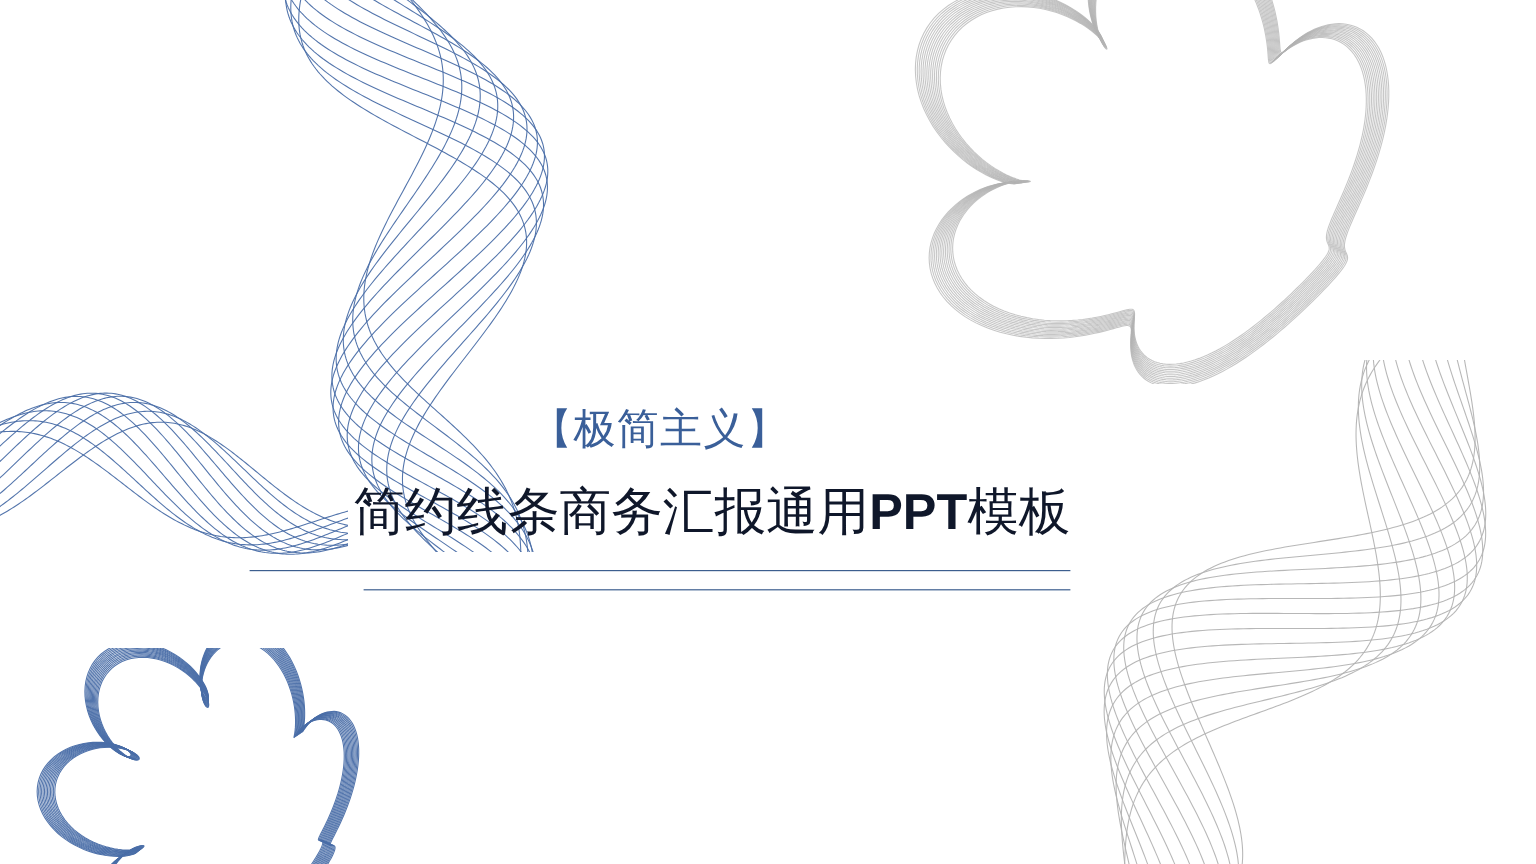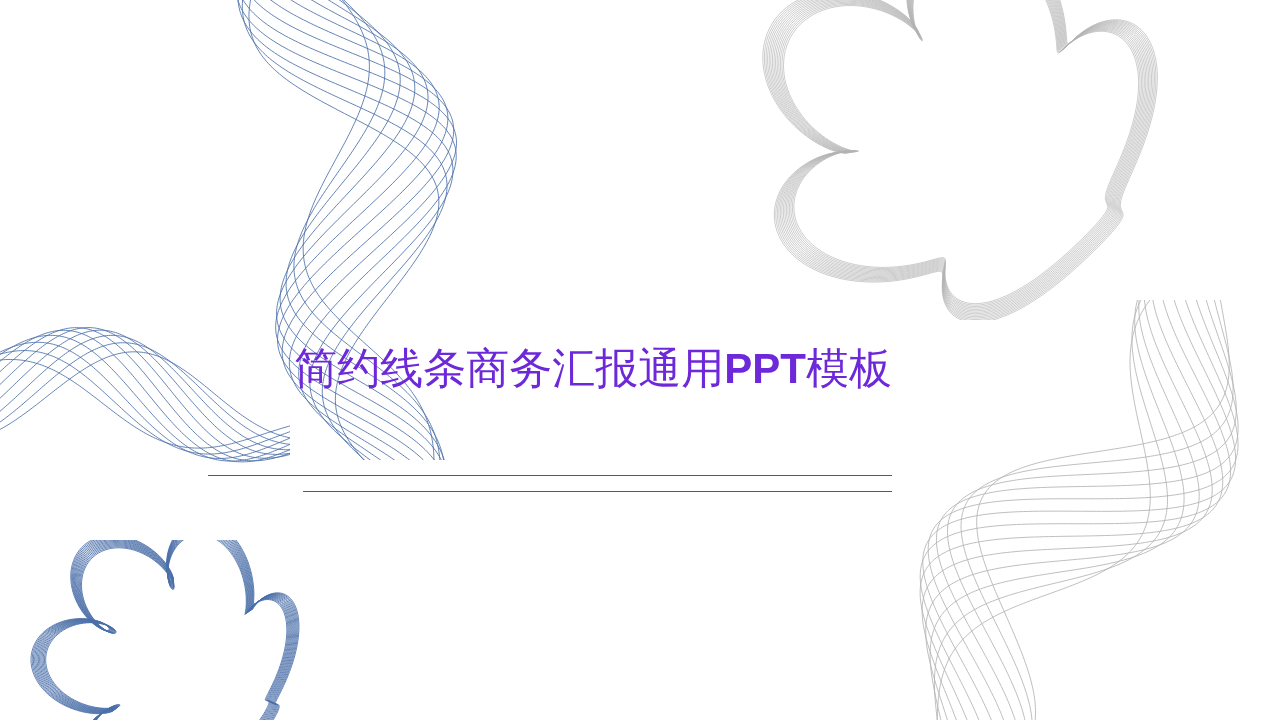--- a/index.html
+++ b/index.html
@@ -37,21 +37,21 @@
     color: #3a5f99;
     font-size: 35px;
     line-height: 44px;
     letter-spacing: 1px;
     text-align: center;
     margin: 0 0 14px 0;
     white-space: nowrap;
     font-family: "Liberation Serif", "DejaVu Serif", serif;
   }
   #main-title {
-    color: #6d28d9;
+    color: #0f172a;
     font-size: 43px;
     line-height: 66px;
     margin: 0;
     font-family: "Liberation Serif", "DejaVu Serif", serif;
   }
   #main-title .latin {
     font-family: "Liberation Sans", "DejaVu Sans", sans-serif;
     font-weight: bold;
     font-size: 42px;
   }
@@ -146,19 +146,20 @@
         <path d="M134.37 528.60L136.42 526.90L138.42 525.17L140.35 523.42L142.23 521.63L144.04 519.80L145.78 517.94L147.45 516.04L149.04 514.10L150.56 512.12L152.00 510.10L153.36 508.03L154.63 505.92L155.81 503.76L156.91 501.55L157.91 499.30L158.82 496.99L159.63 494.64L160.35 492.23L160.97 489.77L161.49 487.26L161.91 484.70L162.23 482.08L162.45 479.41L162.57 476.68L162.59 473.91L162.50 471.07L162.32 468.19L162.04 465.25L161.65 462.26L161.17 459.22L160.60 456.12L159.93 452.98L159.16 449.78L158.31 446.54L157.36 443.25L156.34 439.92L155.22 436.54L154.03 433.11L152.76 429.65L151.41 426.15L149.99 422.60L148.51 419.03L146.96 415.42L145.36 411.78L143.70 408.10L141.98 404.41L140.22 400.68L138.42 396.94L136.59 393.17L134.72 389.39L132.82 385.59L130.90 381.79L128.97 377.97L127.02 374.15L125.07 370.32L123.12 366.50L121.17 362.67L119.23 358.85L117.31 355.05L115.41 351.25L113.54 347.47L111.71 343.70L109.91 339.96L108.16 336.24L106.45 332.54L104.80 328.88L103.22 325.25L101.70 321.65L100.25 318.09L98.88 314.58L97.59 311.11L96.39 307.68L95.28 304.30L94.27 300.98L93.36 297.70L92.56 294.49L91.86 291.33L91.29 288.24L90.83 285.21L90.49 282.24L90.28 279.34L90.20 276.51L90.25 273.75L90.44 271.06L90.76 268.45L91.23 265.91L91.84 263.44L92.60 261.06L93.50 258.75L94.55 256.52L95.74 254.37L97.09 252.30L98.59 250.31L100.24 248.40L102.05 246.57L104.00 244.82L106.11 243.15L108.36 241.56L110.77 240.05L113.32 238.62L116.02 237.27L118.87 235.99L121.85 234.79L124.98 233.67L128.25 232.62L131.65 231.64L135.18 230.73L138.84 229.89L142.63 229.12L146.54 228.41L150.57 227.76L154.71 227.17L158.95 226.64L163.31 226.17L167.76 225.75L172.30 225.38L176.94 225.05L181.65 224.77L186.45 224.53L191.32 224.34L196.25 224.17L201.25 224.04L206.30 223.94L211.40 223.86L216.54 223.81L221.71 223.77L226.92 223.75L232.15 223.74L237.39 223.74L242.65 223.75L247.90 223.76L253.16 223.76L258.40 223.76L263.63 223.76L268.84 223.74L274.02 223.70L279.16 223.65L284.25 223.57L289.31 223.47L294.30 223.34L299.24 223.17L304.11 222.97L308.90 222.74L313.62 222.46L318.26 222.13L322.80 221.76L327.26 221.34L331.61 220.87L335.86 220.34L340.00 219.76L344.03 219.11L347.94 218.40L351.73 217.63L355.40 216.79L358.93 215.88L362.34 214.91L365.61 213.86L368.74 212.73L371.73 211.54L374.58 210.26L377.29 208.92L379.85 207.49L382.26 205.98L384.52 204.40L386.63 202.73L388.59 200.99L390.40 199.16L392.06 197.26L393.57 195.27L394.93 193.20L396.14 191.06L397.20 188.83L398.11 186.53L398.87 184.15L399.49 181.69L399.97 179.16L400.31 176.55L400.51 173.87L400.57 171.11L400.51 168.29L400.31 165.40L399.99 162.44L399.54 159.42L398.98 156.33L398.30 153.18L397.52 149.97L396.62 146.71L395.63 143.40L394.54 140.03L393.36 136.61L392.09 133.15L390.74 129.64L389.31 126.09L387.81 122.51L386.24 118.89L384.62 115.24L382.93 111.55L381.20 107.84L379.43 104.11L377.61 100.36L375.76 96.59L373.89 92.80L371.99 89.01L370.08 85.20L368.15 81.39L366.23 77.58L364.30 73.77L362.38 69.96L360.46 66.15L358.57 62.36L356.70 58.57L354.85 54.80L353.04 51.05L351.26 47.32L349.53 43.61L347.84 39.92L346.20 36.27L344.62 32.64L343.10 29.04L341.64 25.47L340.24 21.95L338.92 18.45L337.67 15.00L336.50 11.59L335.41 8.22L334.40 4.90L333.48 1.62L332.64 -1.61L331.90 -4.79L331.25 -7.93L330.69 -11.01L330.23 -14.05L329.86 -17.03L329.60 -19.96L329.43 -22.83L329.36 -25.66L329.39 -28.43L329.52 -31.15L329.76 -33.81L330.09 -36.42L330.52 -38.98L331.05 -41.49L331.68 -43.94L332.41 -46.34L333.23 -48.69L334.14 -50.99L335.15 -53.25L336.25 -55.45L337.44 -57.61L338.71 -59.72L340.07 -61.78L341.51 -63.80L343.03 -65.78L344.63 -67.72L346.29 -69.62L348.03 -71.49L349.84 -73.31L351.71 -75.11L353.64 -76.87L355.63 -78.60" fill="none" stroke="#b3b3b3" stroke-width="0.9" opacity="0.95"></path>
         <path d="M132.21 527.45L133.92 525.57L135.56 523.66L137.14 521.71L138.65 519.72L140.08 517.70L141.44 515.63L142.72 513.53L143.93 511.38L145.05 509.19L146.09 506.95L147.04 504.67L147.91 502.34L148.68 499.97L149.37 497.54L149.97 495.07L150.47 492.55L150.88 489.98L151.20 487.37L151.43 484.70L151.56 481.98L151.60 479.21L151.54 476.40L151.39 473.53L151.15 470.62L150.83 467.65L150.41 464.64L149.90 461.58L149.30 458.48L148.62 455.33L147.86 452.14L147.02 448.90L146.10 445.62L145.10 442.31L144.03 438.95L142.89 435.55L141.68 432.13L140.41 428.66L139.09 425.17L137.70 421.64L136.26 418.09L134.78 414.51L133.24 410.91L131.67 407.29L130.07 403.65L128.43 399.99L126.77 396.32L125.09 392.63L123.39 388.94L121.68 385.25L119.96 381.54L118.24 377.84L116.53 374.14L114.82 370.45L113.13 366.76L111.46 363.09L109.82 359.42L108.20 355.78L106.62 352.15L105.09 348.54L103.60 344.96L102.16 341.41L100.77 337.89L99.45 334.40L98.20 330.94L97.02 327.53L95.92 324.15L94.90 320.82L93.96 317.54L93.12 314.30L92.37 311.12L91.72 307.98L91.18 304.91L90.74 301.89L90.41 298.93L90.20 296.03L90.11 293.19L90.15 290.42L90.30 287.72L90.59 285.08L91.00 282.51L91.55 280.02L92.24 277.59L93.06 275.24L94.02 272.96L95.12 270.76L96.36 268.63L97.74 266.58L99.27 264.60L100.94 262.70L102.75 260.88L104.71 259.13L106.81 257.46L109.05 255.87L111.44 254.35L113.96 252.90L116.63 251.53L119.43 250.23L122.37 249.01L125.44 247.85L128.65 246.77L131.98 245.75L135.44 244.80L139.02 243.92L142.71 243.10L146.53 242.34L150.46 241.64L154.49 241.00L158.63 240.41L162.87 239.87L167.20 239.39L171.62 238.95L176.13 238.56L180.71 238.21L185.37 237.90L190.10 237.63L194.89 237.39L199.74 237.18L204.64 237.00L209.59 236.84L214.58 236.70L219.60 236.59L224.65 236.48L229.72 236.39L234.81 236.31L239.91 236.23L245.00 236.15L250.10 236.08L255.18 235.99L260.25 235.90L265.30 235.79L270.32 235.67L275.30 235.54L280.24 235.38L285.14 235.19L289.98 234.98L294.77 234.73L299.49 234.46L304.14 234.14L308.71 233.78L313.20 233.38L317.61 232.94L321.92 232.45L326.14 231.90L330.26 231.30L334.28 230.65L338.18 229.94L341.97 229.17L345.64 228.33L349.19 227.43L352.62 226.46L355.92 225.43L359.08 224.33L362.12 223.15L365.01 221.90L367.77 220.58L370.39 219.19L372.87 217.72L375.20 216.17L377.38 214.54L379.43 212.84L381.32 211.06L383.07 209.20L384.67 207.26L386.12 205.25L387.42 203.15L388.58 200.98L389.60 198.73L390.47 196.41L391.19 194.01L391.78 191.53L392.23 188.98L392.53 186.35L392.71 183.66L392.75 180.89L392.66 178.06L392.45 175.16L392.11 172.19L391.66 169.16L391.08 166.07L390.40 162.92L389.61 159.71L388.71 156.44L387.71 153.12L386.62 149.76L385.44 146.34L384.17 142.88L382.82 139.37L381.39 135.83L379.90 132.24L378.34 128.63L376.72 124.98L375.04 121.30L373.31 117.59L371.54 113.86L369.74 110.11L367.89 106.35L366.03 102.56L364.13 98.77L362.23 94.97L360.31 91.16L358.38 87.35L356.46 83.54L354.54 79.73L352.63 75.93L350.74 72.13L348.87 68.35L347.02 64.58L345.20 60.83L343.43 57.09L341.69 53.38L339.99 49.69L338.35 46.03L336.76 42.40L335.23 38.79L333.75 35.22L332.35 31.69L331.01 28.19L329.75 24.73L328.56 21.31L327.46 17.94L326.43 14.60L325.49 11.31L324.64 8.07L323.87 4.88L323.20 1.73L322.62 -1.36L322.14 -4.41L321.75 -7.40L321.46 -10.34L321.27 -13.23L321.18 -16.07L321.18 -18.85L321.29 -21.58L321.50 -24.26L321.81 -26.89L322.22 -29.46L322.72 -31.98L323.33 -34.44L324.03 -36.86L324.83 -39.22L325.73 -41.53L326.71 -43.79L327.79 -46.01L328.96 -48.17L330.22 -50.29L331.57 -52.36L332.99 -54.39L334.50 -56.38L336.09 -58.33L337.75 -60.23L339.48 -62.10L341.28 -63.93L343.15 -65.72L345.08 -67.48L347.07 -69.21L349.12 -70.91L351.22 -72.58L353.36 -74.23L355.56 -75.85L357.79 -77.45" fill="none" stroke="#b3b3b3" stroke-width="0.9" opacity="0.95"></path>
         <path d="M127.73 525.07L129.09 523.01L130.39 520.91L131.61 518.77L132.76 516.59L133.84 514.38L134.84 512.12L135.77 509.83L136.62 507.49L137.38 505.11L138.07 502.69L138.67 500.22L139.19 497.71L139.62 495.15L139.97 492.55L140.24 489.90L140.42 487.21L140.52 484.48L140.54 481.70L140.47 478.88L140.32 476.01L140.09 473.10L139.78 470.14L139.39 467.15L138.93 464.11L138.38 461.04L137.77 457.92L137.08 454.77L136.32 451.58L135.50 448.35L134.61 445.09L133.66 441.80L132.66 438.48L131.60 435.12L130.48 431.74L129.32 428.34L128.11 424.91L126.87 421.46L125.58 417.99L124.26 414.50L122.92 411.00L121.55 407.48L120.16 403.95L118.75 400.42L117.33 396.87L115.91 393.33L114.48 389.78L113.06 386.24L111.64 382.70L110.24 379.16L108.85 375.64L107.49 372.13L106.15 368.63L104.85 365.15L103.58 361.68L102.36 358.25L101.18 354.83L100.05 351.44L98.98 348.09L97.97 344.76L97.02 341.47L96.15 338.22L95.35 335.00L94.63 331.83L93.99 328.71L93.44 325.62L92.98 322.59L92.61 319.61L92.35 316.68L92.18 313.81L92.12 310.99L92.17 308.23L92.34 305.52L92.61 302.88L93.01 300.31L93.52 297.79L94.16 295.34L94.92 292.96L95.81 290.64L96.82 288.39L97.97 286.21L99.24 284.10L100.64 282.06L102.18 280.09L103.85 278.19L105.65 276.36L107.59 274.60L109.65 272.91L111.85 271.29L114.18 269.74L116.64 268.26L119.23 266.85L121.94 265.51L124.78 264.23L127.74 263.02L130.83 261.87L134.03 260.79L137.35 259.76L140.79 258.80L144.33 257.90L147.98 257.05L151.74 256.26L155.59 255.52L159.54 254.83L163.59 254.20L167.72 253.60L171.93 253.06L176.22 252.55L180.59 252.08L185.02 251.65L189.52 251.26L194.08 250.89L198.69 250.56L203.35 250.25L208.05 249.96L212.79 249.69L217.56 249.44L222.35 249.20L227.17 248.97L232.00 248.75L236.83 248.54L241.67 248.32L246.51 248.11L251.33 247.88L256.15 247.65L260.93 247.41L265.70 247.16L270.43 246.88L275.12 246.59L279.76 246.27L284.36 245.93L288.90 245.55L293.38 245.15L297.79 244.71L302.14 244.23L306.40 243.71L310.59 243.15L314.69 242.54L318.69 241.88L322.61 241.17L326.42 240.41L330.13 239.60L333.73 238.73L337.22 237.79L340.60 236.80L343.86 235.75L347.00 234.63L350.01 233.44L352.90 232.19L355.66 230.87L358.29 229.48L360.78 228.02L363.14 226.48L365.37 224.88L367.45 223.20L369.40 221.45L371.21 219.62L372.88 217.72L374.41 215.75L375.80 213.70L377.05 211.58L378.17 209.38L379.14 207.11L379.98 204.77L380.68 202.35L381.25 199.87L381.68 197.31L381.99 194.69L382.16 191.99L382.22 189.23L382.14 186.41L381.95 183.52L381.64 180.56L381.22 177.55L380.68 174.48L380.04 171.35L379.30 168.16L378.45 164.93L377.51 161.64L376.48 158.30L375.36 154.92L374.16 151.50L372.89 148.03L371.54 144.52L370.12 140.98L368.64 137.41L367.10 133.80L365.51 130.17L363.87 126.51L362.19 122.83L360.47 119.12L358.72 115.40L356.94 111.67L355.14 107.93L353.32 104.17L351.50 100.41L349.66 96.65L347.83 92.89L346.00 89.13L344.18 85.37L342.38 81.63L340.59 77.89L338.83 74.17L337.10 70.46L335.40 66.77L333.74 63.10L332.13 59.45L330.56 55.83L329.04 52.23L327.58 48.67L326.17 45.13L324.83 41.63L323.56 38.17L322.35 34.74L321.22 31.35L320.17 28.00L319.19 24.69L318.30 21.43L317.49 18.21L316.76 15.04L316.13 11.91L315.58 8.83L315.13 5.80L314.77 2.82L314.50 -0.11L314.33 -2.98L314.25 -5.81L314.28 -8.59L314.39 -11.31L314.61 -13.99L314.93 -16.61L315.34 -19.17L315.85 -21.69L316.45 -24.16L317.15 -26.57L317.95 -28.94L318.83 -31.26L319.81 -33.52L320.88 -35.74L322.04 -37.91L323.29 -40.04L324.62 -42.12L326.03 -44.16L327.52 -46.15L329.09 -48.11L330.73 -50.02L332.45 -51.89L334.24 -53.73L336.09 -55.54L338.00 -57.31L339.98 -59.04L342.01 -60.75L344.09 -62.43L346.23 -64.08L348.41 -65.71L350.63 -67.32L352.90 -68.90L355.20 -70.47L357.53 -72.01L359.89 -73.55L362.27 -75.07" fill="none" stroke="#b3b3b3" stroke-width="0.9" opacity="0.95"></path>
         <path d="M121.56 521.79L122.61 519.56L123.60 517.30L124.52 515.00L125.37 512.66L126.15 510.29L126.85 507.88L127.49 505.43L128.05 502.94L128.54 500.41L128.96 497.84L129.30 495.24L129.57 492.59L129.76 489.91L129.89 487.18L129.94 484.42L129.91 481.62L129.82 478.79L129.66 475.91L129.43 473.00L129.13 470.06L128.77 467.08L128.35 464.06L127.86 461.02L127.31 457.94L126.71 454.83L126.05 451.69L125.34 448.53L124.58 445.33L123.78 442.12L122.93 438.88L122.04 435.62L121.11 432.34L120.15 429.04L119.16 425.73L118.15 422.40L117.11 419.06L116.05 415.71L114.98 412.35L113.89 408.99L112.80 405.62L111.71 402.25L110.62 398.88L109.54 395.52L108.46 392.16L107.40 388.81L106.36 385.47L105.34 382.14L104.35 378.82L103.39 375.52L102.47 372.25L101.59 368.99L100.75 365.76L99.97 362.55L99.23 359.37L98.56 356.23L97.94 353.11L97.39 350.03L96.91 346.99L96.51 343.98L96.18 341.02L95.93 338.10L95.77 335.23L95.69 332.40L95.70 329.62L95.81 326.89L96.02 324.21L96.32 321.58L96.73 319.01L97.24 316.49L97.85 314.03L98.58 311.63L99.42 309.29L100.37 307.00L101.43 304.78L102.61 302.62L103.90 300.52L105.31 298.48L106.84 296.51L108.49 294.60L110.26 292.75L112.14 290.96L114.15 289.24L116.27 287.58L118.51 285.98L120.86 284.45L123.33 282.97L125.92 281.56L128.61 280.21L131.42 278.91L134.34 277.68L137.36 276.50L140.49 275.37L143.72 274.30L147.05 273.28L150.48 272.32L154.00 271.40L157.61 270.53L161.30 269.71L165.08 268.93L168.94 268.19L172.87 267.49L176.87 266.83L180.94 266.21L185.07 265.62L189.26 265.06L193.50 264.52L197.79 264.02L202.12 263.53L206.49 263.07L210.89 262.62L215.32 262.19L219.78 261.77L224.25 261.36L228.74 260.96L233.23 260.56L237.72 260.16L242.21 259.76L246.69 259.35L251.16 258.94L255.60 258.52L260.02 258.08L264.42 257.63L268.77 257.15L273.09 256.66L277.36 256.14L281.57 255.60L285.74 255.02L289.84 254.42L293.88 253.78L297.84 253.10L301.73 252.38L305.55 251.62L309.28 250.81L312.92 249.96L316.47 249.06L319.93 248.11L323.29 247.11L326.55 246.06L329.70 244.95L332.75 243.78L335.68 242.55L338.50 241.26L341.20 239.91L343.79 238.50L346.25 237.02L348.60 235.48L350.82 233.87L352.91 232.20L354.88 230.45L356.72 228.64L358.43 226.77L360.02 224.82L361.47 222.81L362.80 220.73L364.00 218.58L365.08 216.36L366.02 214.08L366.84 211.72L367.53 209.30L368.10 206.82L368.55 204.27L368.88 201.66L369.09 198.98L369.18 196.24L369.16 193.44L369.03 190.59L368.79 187.67L368.45 184.70L368.00 181.67L367.45 178.59L366.81 175.46L366.07 172.29L365.25 169.06L364.34 165.79L363.36 162.48L362.29 159.12L361.16 155.73L359.95 152.30L358.69 148.84L357.36 145.35L355.98 141.83L354.55 138.28L353.08 134.71L351.57 131.12L350.02 127.51L348.44 123.88L346.84 120.24L345.21 116.59L343.57 112.93L341.93 109.26L340.27 105.60L338.61 101.93L336.96 98.26L335.32 94.60L333.69 90.94L332.07 87.30L330.48 83.66L328.92 80.05L327.39 76.44L325.89 72.86L324.43 69.30L323.02 65.76L321.65 62.24L320.34 58.76L319.08 55.30L317.88 51.87L316.74 48.48L315.66 45.12L314.66 41.80L313.72 38.51L312.86 35.27L312.08 32.06L311.37 28.90L310.74 25.78L310.20 22.70L309.74 19.67L309.37 16.68L309.09 13.74L308.89 10.85L308.78 8.01L308.77 5.21L308.84 2.46L309.01 -0.24L309.27 -2.89L309.62 -5.49L310.07 -8.04L310.60 -10.54L311.23 -13.00L311.95 -15.40L312.75 -17.76L313.65 -20.07L314.63 -22.34L315.70 -24.56L316.85 -26.73L318.09 -28.87L319.40 -30.95L320.80 -33.00L322.27 -35.00L323.82 -36.97L325.44 -38.90L327.13 -40.79L328.88 -42.64L330.70 -44.46L332.58 -46.25L334.52 -48.00L336.52 -49.73L338.57 -51.43L340.66 -53.10L342.81 -54.75L344.99 -56.38L347.21 -57.98L349.48 -59.57L351.77 -61.14L354.09 -62.69L356.44 -64.23L358.81 -65.76L361.20 -67.28L363.60 -68.79L366.02 -70.29L368.44 -71.79" fill="none" stroke="#b3b3b3" stroke-width="0.9" opacity="0.95"></path>
         <path d="M114.53 518.05L115.34 515.69L116.09 513.31L116.78 510.89L117.41 508.43L117.98 505.95L118.48 503.43L118.93 500.87L119.31 498.29L119.63 495.67L119.88 493.02L120.08 490.33L120.21 487.62L120.29 484.87L120.31 482.09L120.27 479.28L120.17 476.44L120.02 473.58L119.82 470.68L119.57 467.76L119.26 464.81L118.91 461.84L118.52 458.84L118.08 455.82L117.60 452.77L117.08 449.71L116.53 446.63L115.95 443.53L115.33 440.42L114.69 437.29L114.03 434.15L113.35 431.00L112.65 427.84L111.93 424.67L111.21 421.50L110.48 418.32L109.74 415.14L109.01 411.96L108.28 408.79L107.56 405.62L106.85 402.45L106.15 399.29L105.48 396.15L104.82 393.01L104.20 389.89L103.60 386.79L103.04 383.70L102.52 380.63L102.03 377.59L101.60 374.57L101.21 371.57L100.87 368.61L100.59 365.67L100.37 362.76L100.21 359.89L100.12 357.05L100.09 354.25L100.14 351.49L100.26 348.77L100.46 346.09L100.75 343.45L101.11 340.85L101.56 338.31L102.10 335.80L102.72 333.35L103.44 330.94L104.25 328.59L105.16 326.28L106.17 324.03L107.27 321.83L108.47 319.68L109.77 317.58L111.18 315.54L112.68 313.55L114.29 311.62L116.00 309.74L117.81 307.92L119.73 306.15L121.75 304.43L123.87 302.77L126.09 301.17L128.41 299.61L130.83 298.11L133.34 296.66L135.96 295.26L138.67 293.91L141.47 292.62L144.36 291.37L147.34 290.16L150.40 289.00L153.55 287.89L156.78 286.82L160.09 285.79L163.48 284.80L166.93 283.85L170.46 282.94L174.05 282.06L177.70 281.21L181.41 280.40L185.17 279.61L188.98 278.85L192.84 278.12L196.74 277.40L200.68 276.71L204.65 276.03L208.65 275.37L212.68 274.72L216.72 274.09L220.78 273.46L224.85 272.83L228.93 272.21L233.01 271.59L237.08 270.97L241.15 270.35L245.20 269.71L249.24 269.07L253.25 268.42L257.24 267.75L261.19 267.06L265.11 266.36L268.99 265.63L272.82 264.88L276.60 264.11L280.33 263.30L284.01 262.47L287.62 261.60L291.16 260.70L294.64 259.76L298.04 258.78L301.36 257.76L304.61 256.69L307.77 255.59L310.84 254.43L313.82 253.23L316.71 251.98L319.50 250.67L322.20 249.32L324.79 247.91L327.28 246.45L329.67 244.93L331.95 243.35L334.12 241.72L336.18 240.03L338.13 238.28L339.97 236.47L341.70 234.60L343.31 232.67L344.81 230.67L346.19 228.62L347.46 226.51L348.62 224.34L349.66 222.10L350.59 219.81L351.40 217.45L352.11 215.04L352.70 212.57L353.19 210.04L353.57 207.45L353.84 204.81L354.01 202.11L354.08 199.36L354.04 196.56L353.92 193.70L353.69 190.79L353.38 187.84L352.98 184.84L352.49 181.79L351.92 178.70L351.27 175.56L350.54 172.39L349.75 169.18L348.88 165.93L347.95 162.65L346.96 159.33L345.91 155.99L344.81 152.62L343.66 149.22L342.47 145.80L341.24 142.35L339.97 138.89L338.67 135.41L337.34 131.92L335.99 128.41L334.62 124.89L333.23 121.37L331.84 117.84L330.44 114.31L329.04 110.78L327.65 107.25L326.26 103.72L324.88 100.20L323.52 96.69L322.18 93.19L320.86 89.70L319.57 86.23L318.31 82.77L317.09 79.33L315.91 75.91L314.77 72.52L313.67 69.15L312.63 65.81L311.64 62.49L310.70 59.21L309.82 55.95L309.01 52.73L308.26 49.54L307.57 46.39L306.96 43.28L306.41 40.20L305.94 37.16L305.54 34.16L305.22 31.20L304.98 28.29L304.82 25.41L304.74 22.58L304.74 19.79L304.82 17.05L304.98 14.35L305.23 11.69L305.57 9.08L305.98 6.52L306.49 4.00L307.07 1.52L307.74 -0.91L308.49 -3.30L309.33 -5.64L310.24 -7.95L311.24 -10.20L312.31 -12.42L313.47 -14.59L314.69 -16.73L316.00 -18.82L317.38 -20.88L318.82 -22.90L320.34 -24.88L321.93 -26.82L323.58 -28.73L325.29 -30.61L327.06 -32.46L328.89 -34.27L330.77 -36.06L332.71 -37.82L334.69 -39.55L336.73 -41.26L338.80 -42.94L340.92 -44.60L343.08 -46.24L345.26 -47.87L347.49 -49.48L349.73 -51.07L352.01 -52.65L354.31 -54.21L356.62 -55.77L358.96 -57.32L361.30 -58.86L363.66 -60.39L366.02 -61.92L368.38 -63.46L370.75 -64.98L373.11 -66.52L375.47 -68.05" fill="none" stroke="#b3b3b3" stroke-width="0.9" opacity="0.95"></path>
         <path d="M107.53 514.33L108.19 511.89L108.81 509.43L109.37 506.94L109.88 504.42L110.33 501.88L110.74 499.31L111.10 496.71L111.42 494.09L111.68 491.44L111.89 488.77L112.06 486.07L112.19 483.35L112.27 480.61L112.31 477.84L112.31 475.05L112.26 472.24L112.18 469.41L112.07 466.56L111.92 463.69L111.74 460.81L111.53 457.91L111.29 454.99L111.03 452.07L110.74 449.13L110.44 446.18L110.11 443.22L109.77 440.25L109.42 437.28L109.06 434.30L108.70 431.31L108.33 428.33L107.96 425.35L107.59 422.36L107.23 419.38L106.88 416.41L106.54 413.44L106.21 410.48L105.90 407.52L105.62 404.58L105.35 401.66L105.12 398.74L104.91 395.85L104.74 392.97L104.61 390.11L104.51 387.27L104.46 384.45L104.45 381.66L104.49 378.90L104.59 376.16L104.73 373.45L104.93 370.77L105.20 368.12L105.52 365.50L105.91 362.92L106.36 360.37L106.88 357.86L107.47 355.39L108.14 352.96L108.88 350.56L109.69 348.21L110.58 345.89L111.55 343.62L112.61 341.39L113.74 339.21L114.95 337.06L116.25 334.97L117.63 332.91L119.10 330.91L120.65 328.94L122.29 327.03L124.01 325.15L125.82 323.33L127.71 321.55L129.69 319.81L131.75 318.12L133.90 316.47L136.12 314.87L138.43 313.31L140.82 311.79L143.29 310.31L145.83 308.88L148.46 307.48L151.15 306.13L153.92 304.81L156.76 303.53L159.66 302.29L162.63 301.08L165.66 299.91L168.76 298.76L171.91 297.65L175.11 296.57L178.37 295.51L181.67 294.48L185.02 293.47L188.42 292.49L191.85 291.53L195.31 290.58L198.81 289.65L202.33 288.74L205.88 287.84L209.45 286.95L213.04 286.07L216.64 285.19L220.24 284.32L223.86 283.45L227.47 282.59L231.08 281.72L234.68 280.85L238.27 279.97L241.85 279.08L245.41 278.19L248.94 277.28L252.45 276.35L255.92 275.41L259.37 274.46L262.77 273.48L266.13 272.48L269.45 271.45L272.72 270.40L275.93 269.33L279.09 268.22L282.19 267.08L285.23 265.90L288.20 264.70L291.10 263.45L293.93 262.17L296.69 260.85L299.37 259.48L301.97 258.08L304.49 256.63L306.92 255.14L309.27 253.60L311.53 252.01L313.70 250.38L315.79 248.70L317.77 246.97L319.67 245.19L321.47 243.36L323.17 241.48L324.78 239.54L326.29 237.56L327.71 235.52L329.02 233.43L330.24 231.29L331.36 229.10L332.39 226.86L333.31 224.56L334.15 222.22L334.88 219.82L335.52 217.37L336.07 214.88L336.53 212.33L336.89 209.74L337.17 207.10L337.36 204.41L337.46 201.68L337.48 198.90L337.42 196.08L337.28 193.22L337.07 190.32L336.78 187.38L336.42 184.40L336.00 181.38L335.51 178.33L334.95 175.25L334.34 172.14L333.67 169.00L332.95 165.82L332.18 162.63L331.37 159.41L330.51 156.16L329.61 152.90L328.68 149.62L327.72 146.32L326.73 143.01L325.72 139.68L324.69 136.34L323.64 133.00L322.58 129.65L321.52 126.29L320.44 122.93L319.37 119.57L318.30 116.22L317.23 112.86L316.18 109.51L315.13 106.17L314.11 102.84L313.11 99.52L312.13 96.21L311.17 92.91L310.25 89.64L309.36 86.38L308.51 83.14L307.70 79.92L306.94 76.72L306.21 73.55L305.54 70.40L304.92 67.28L304.35 64.19L303.84 61.13L303.38 58.10L302.99 55.11L302.65 52.14L302.38 49.21L302.18 46.31L302.04 43.45L301.97 40.63L301.97 37.84L302.04 35.09L302.18 32.38L302.40 29.70L302.69 27.07L303.05 24.47L303.48 21.91L303.99 19.40L304.57 16.92L305.23 14.48L305.96 12.08L306.76 9.72L307.63 7.39L308.58 5.11L309.60 2.86L310.68 0.65L311.84 -1.52L313.07 -3.66L314.36 -5.76L315.71 -7.83L317.13 -9.86L318.61 -11.86L320.15 -13.83L321.75 -15.77L323.40 -17.68L325.11 -19.56L326.87 -21.41L328.68 -23.23L330.53 -25.04L332.43 -26.81L334.37 -28.57L336.36 -30.30L338.38 -32.02L340.43 -33.71L342.52 -35.39L344.63 -37.05L346.78 -38.70L348.94 -40.34L351.13 -41.96L353.33 -43.58L355.56 -45.18L357.79 -46.78L360.03 -48.38L362.29 -49.97L364.54 -51.56L366.80 -53.14L369.06 -54.73L371.32 -56.32L373.57 -57.91L375.81 -59.51L378.04 -61.11L380.26 -62.71L382.47 -64.33" fill="none" stroke="#b3b3b3" stroke-width="0.9" opacity="0.95"></path>
         <path d="M101.40 511.07L102.01 508.60L102.58 506.12L103.11 503.61L103.60 501.09L104.06 498.54L104.48 495.98L104.87 493.40L105.22 490.80L105.53 488.18L105.82 485.54L106.07 482.89L106.30 480.22L106.49 477.53L106.66 474.83L106.80 472.12L106.92 469.40L107.01 466.66L107.09 463.91L107.15 461.15L107.19 458.39L107.21 455.61L107.23 452.83L107.23 450.05L107.23 447.26L107.22 444.46L107.20 441.67L107.19 438.87L107.17 436.08L107.16 433.29L107.16 430.50L107.16 427.71L107.18 424.93L107.21 422.16L107.25 419.39L107.32 416.64L107.40 413.90L107.51 411.16L107.64 408.45L107.80 405.74L107.99 403.06L108.21 400.39L108.47 397.74L108.77 395.11L109.11 392.50L109.49 389.91L109.91 387.35L110.38 384.81L110.89 382.30L111.46 379.81L112.08 377.35L112.75 374.92L113.48 372.52L114.26 370.15L115.10 367.81L116.00 365.50L116.97 363.23L117.99 360.98L119.08 358.77L120.23 356.60L121.45 354.46L122.73 352.35L124.08 350.28L125.50 348.25L126.98 346.25L128.53 344.29L130.15 342.36L131.84 340.47L133.59 338.61L135.41 336.79L137.30 335.01L139.25 333.26L141.27 331.54L143.35 329.86L145.50 328.22L147.71 326.60L149.98 325.02L152.31 323.47L154.70 321.96L157.15 320.47L159.66 319.02L162.21 317.59L164.82 316.19L167.48 314.81L170.19 313.46L172.94 312.14L175.74 310.84L178.58 309.56L181.46 308.30L184.37 307.06L187.31 305.84L190.29 304.64L193.29 303.45L196.32 302.27L199.38 301.10L202.45 299.95L205.53 298.80L208.63 297.66L211.74 296.53L214.86 295.40L217.98 294.27L221.10 293.14L224.22 292.01L227.34 290.88L230.44 289.74L233.53 288.60L236.61 287.45L239.66 286.28L242.70 285.11L245.71 283.92L248.69 282.72L251.65 281.50L254.56 280.27L257.44 279.01L260.29 277.73L263.08 276.43L265.84 275.11L268.54 273.76L271.20 272.38L273.80 270.98L276.34 269.54L278.83 268.08L281.26 266.58L283.63 265.05L285.93 263.49L288.16 261.89L290.33 260.25L292.43 258.58L294.45 256.87L296.41 255.12L298.29 253.33L300.09 251.50L301.82 249.64L303.47 247.73L305.04 245.77L306.54 243.78L307.96 241.75L309.29 239.67L310.55 237.55L311.73 235.39L312.83 233.19L313.85 230.94L314.79 228.65L315.65 226.32L316.44 223.95L317.15 221.54L317.78 219.09L318.34 216.60L318.82 214.07L319.23 211.50L319.57 208.89L319.84 206.25L320.04 203.57L320.18 200.85L320.25 198.10L320.26 195.32L320.21 192.50L320.10 189.66L319.94 186.78L319.72 183.88L319.45 180.95L319.14 177.99L318.77 175.01L318.37 172.01L317.92 168.99L317.44 165.94L316.93 162.88L316.38 159.80L315.80 156.71L315.20 153.60L314.58 150.48L313.93 147.35L313.27 144.21L312.60 141.06L311.92 137.91L311.22 134.76L310.53 131.60L309.83 128.44L309.14 125.29L308.45 122.13L307.77 118.98L307.11 115.84L306.45 112.71L305.81 109.58L305.20 106.46L304.60 103.36L304.03 100.27L303.49 97.19L302.98 94.13L302.50 91.09L302.06 88.07L301.65 85.06L301.29 82.08L300.97 79.12L300.69 76.19L300.46 73.28L300.27 70.39L300.14 67.53L300.05 64.70L300.02 61.89L300.05 59.12L300.13 56.37L300.26 53.66L300.46 50.97L300.71 48.32L301.02 45.70L301.40 43.11L301.83 40.55L302.33 38.03L302.88 35.53L303.50 33.08L304.18 30.65L304.92 28.26L305.72 25.89L306.59 23.57L307.51 21.27L308.50 19.01L309.54 16.77L310.64 14.57L311.81 12.40L313.02 10.26L314.30 8.15L315.63 6.07L317.01 4.02L318.45 1.99L319.93 -0.01L321.47 -1.98L323.05 -3.92L324.68 -5.85L326.35 -7.74L328.06 -9.62L329.82 -11.48L331.61 -13.31L333.44 -15.13L335.30 -16.92L337.20 -18.70L339.13 -20.47L341.08 -22.22L343.06 -23.95L345.06 -25.67L347.09 -27.39L349.13 -29.09L351.19 -30.78L353.26 -32.46L355.35 -34.14L357.44 -35.82L359.55 -37.49L361.66 -39.15L363.77 -40.82L365.88 -42.48L367.99 -44.15L370.10 -45.81L372.20 -47.48L374.30 -49.16L376.39 -50.84L378.46 -52.52L380.52 -54.21L382.57 -55.91L384.60 -57.62L386.61 -59.34L388.60 -61.07" fill="none" stroke="#b3b3b3" stroke-width="0.9" opacity="0.95"></path>
       </svg></div>
 
   <div id="title-block">
+    <div id="subtitle">【极简主义】</div>
     <div id="main-title"><span>简约线条商务汇报通用</span><span class="latin">PPT</span><span>模</span><span>板</span></div>
   </div>
 
   <div id="rule-top"></div>
   <div id="rule-bottom"></div>
 
 </div>
 
 </body></html>

